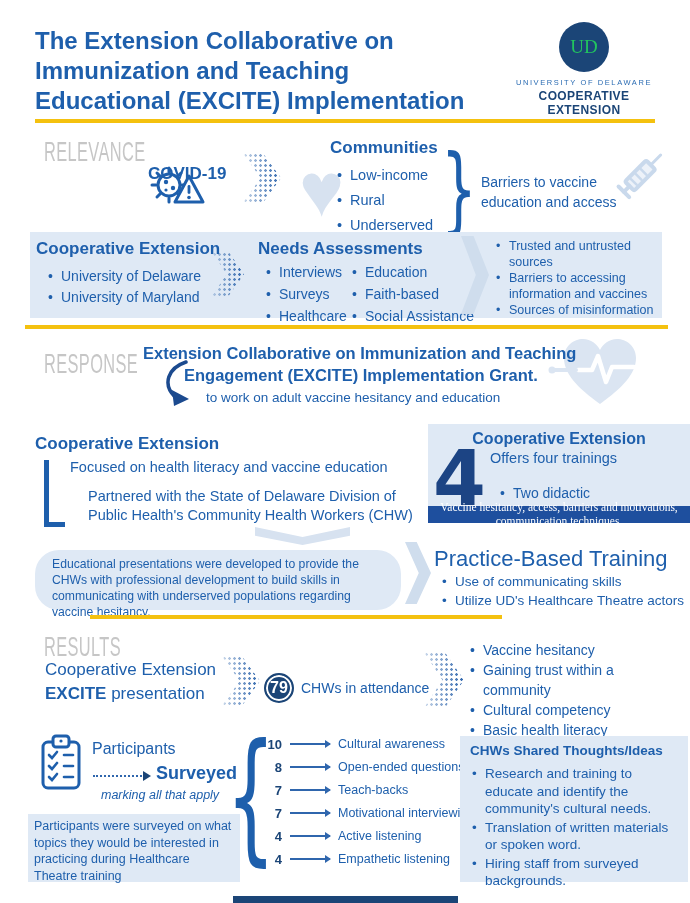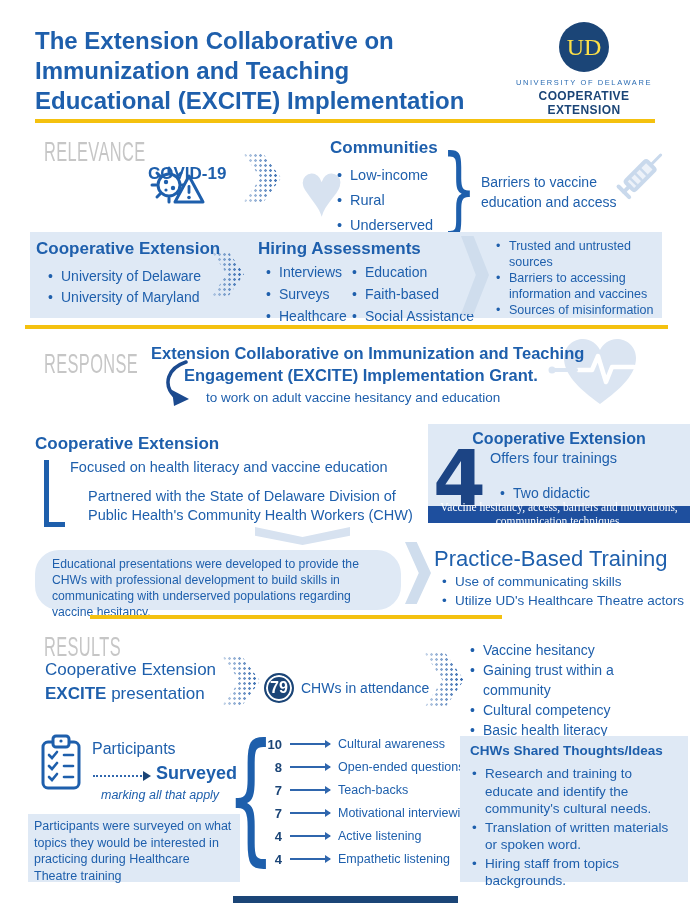--- a/index.html
+++ b/index.html
@@ -51,21 +51,21 @@
 <body>
 
 <div class="poster">
 
   <div class="abs" style="left:35px;top:26px;font-size:24px;line-height:30px;font-weight:600;">
     <div>The Extension Collaborative on</div>
     <div>Immunization and Teaching</div>
     <div>Educational (EXCITE) Implementation</div>
   </div>
 
-  <div class="abs" style="left:559px;top:22px;width:50px;height:50px;border-radius:50%;background:var(--navy);color:#fde047;display:flex;align-items:center;justify-content:center;font-family:'Liberation Serif',serif;font-size:24px;">
+  <div class="abs" style="left:559px;top:22px;width:50px;height:50px;border-radius:50%;background:var(--navy);color:#22c55e;display:flex;align-items:center;justify-content:center;font-family:'Liberation Serif',serif;font-size:19px;">
     <span>UD</span>
   </div>
   <div class="abs" style="left:494px;top:78px;width:180px;text-align:center;font-size:7.5px;letter-spacing:1.6px;color:#2b6cb3;">UNIVERSITY OF DELAWARE</div>
   <div class="abs" style="left:494px;top:89px;width:180px;text-align:center;font-size:12px;font-weight:700;color:var(--navy);letter-spacing:.4px;">COOPERATIVE</div>
   <div class="abs" style="left:494px;top:103px;width:180px;text-align:center;font-size:12px;font-weight:700;color:var(--navy);letter-spacing:.4px;">EXTENSION</div>
 
   <div class="abs divider" style="left:35px;top:119px;width:620px;"></div>
 
   <div class="abs sec" style="left:44px;top:136px;">RELEVANCE</div>
 
@@ -131,21 +131,21 @@
   <div class="abs" style="left:30px;top:232px;width:632px;height:86px;background:var(--light);"></div>
 
   <div class="abs" style="left:36px;top:239px;font-size:17px;font-weight:700;">Cooperative Extension</div>
   <div class="abs" style="left:48px;top:266px;font-size:14px;line-height:21px;">
     <div class="b">University of Delaware</div>
     <div class="b">University of Maryland</div>
   </div>
 
   <div class="abs chev" style="left:212px;top:252px;width:32px;height:44px;"></div>
 
-  <div class="abs" style="left:258px;top:239px;font-size:17px;font-weight:700;">Hiring Assessments</div>
+  <div class="abs" style="left:258px;top:239px;font-size:17px;font-weight:700;">Needs Assessments</div>
   <div class="abs" style="left:266px;top:261px;font-size:14px;line-height:22px;">
     <div class="b">Interviews</div>
     <div class="b">Surveys</div>
     <div class="b">Healthcare</div>
   </div>
   <div class="abs" style="left:352px;top:261px;font-size:14px;line-height:22px;">
     <div class="b">Education</div>
     <div class="b">Faith-based</div>
     <div class="b">Social Assistance</div>
   </div>
@@ -164,21 +164,21 @@
 
   <span class="abs" style="left:548px;top:330px;">
     <svg width="100" height="82" viewBox="0 0 100 82">
       <path d="M52 74 C30 58 16 44 16 28 C16 16 26 9 35 9 C43 9 49 14 52 20 C55 14 61 9 69 9 C78 9 88 16 88 28 C88 44 74 58 52 74 Z" fill="#DBE5F2"></path>
       <polyline points="30,40 44,40 50,26 58,52 64,37 86,37" fill="none" stroke="#fff" stroke-width="4.5" stroke-linejoin="round" stroke-linecap="round"></polyline>
       <line x1="4" y1="40" x2="28" y2="40" stroke="#DBE5F2" stroke-width="4" stroke-linecap="round"></line>
       <circle cx="4" cy="40" r="3.5" fill="#DBE5F2"></circle>
     </svg>
   </span>
 
-  <div class="abs" style="left:151px;top:344px;font-size:16.5px;font-weight:700;">Extension Collaborative on Immunization and Teaching</div>
+  <div class="abs" style="left:143px;top:344px;font-size:16.5px;font-weight:700;">Extension Collaborative on Immunization and Teaching</div>
   <div class="abs" style="left:184px;top:366px;font-size:16.5px;font-weight:700;">Engagement (EXCITE) Implementation Grant.</div>
 
   <span class="abs" style="left:158px;top:360px;">
     <svg width="36" height="46" viewBox="0 0 36 46">
       <path d="M28 2 C10 8 4 24 17 37" fill="none" stroke="#1B4A8F" stroke-width="3.5" stroke-linecap="round"></path>
       <polygon points="14,30 31,39 16,46" fill="#1B4A8F"></polygon>
     </svg>
   </span>
 
   <div class="abs" style="left:206px;top:390px;font-size:13.5px;">to work on adult vaccine hesitancy and education</div>
@@ -290,18 +290,18 @@
     <span class="scount">4</span>
       <span class="sarrow"></span>
       <span class="slabel">Empathetic listening</span>
   </div>
 
   <div class="abs" style="left:460px;top:736px;width:228px;height:146px;background:var(--light);"></div>
   <div class="abs" style="left:470px;top:743px;font-size:13.5px;font-weight:700;">CHWs Shared Thoughts/Ideas</div>
   <div class="abs" style="left:472px;top:765px;width:200px;font-size:13.5px;line-height:17.5px;">
     <div class="b" style="margin-bottom:1px;">Research and training to educate and identify the community's cultural needs.</div>
     <div class="b" style="margin-bottom:1px;">Translation of written materials or spoken word.</div>
-    <div class="b">Hiring staff from topics backgrounds.</div>
+    <div class="b">Hiring staff from surveyed backgrounds.</div>
   </div>
 
   <div class="abs" style="left:233px;top:896px;width:225px;height:7px;background:var(--navy);"></div>
 
 </div>
 
 </body></html>

